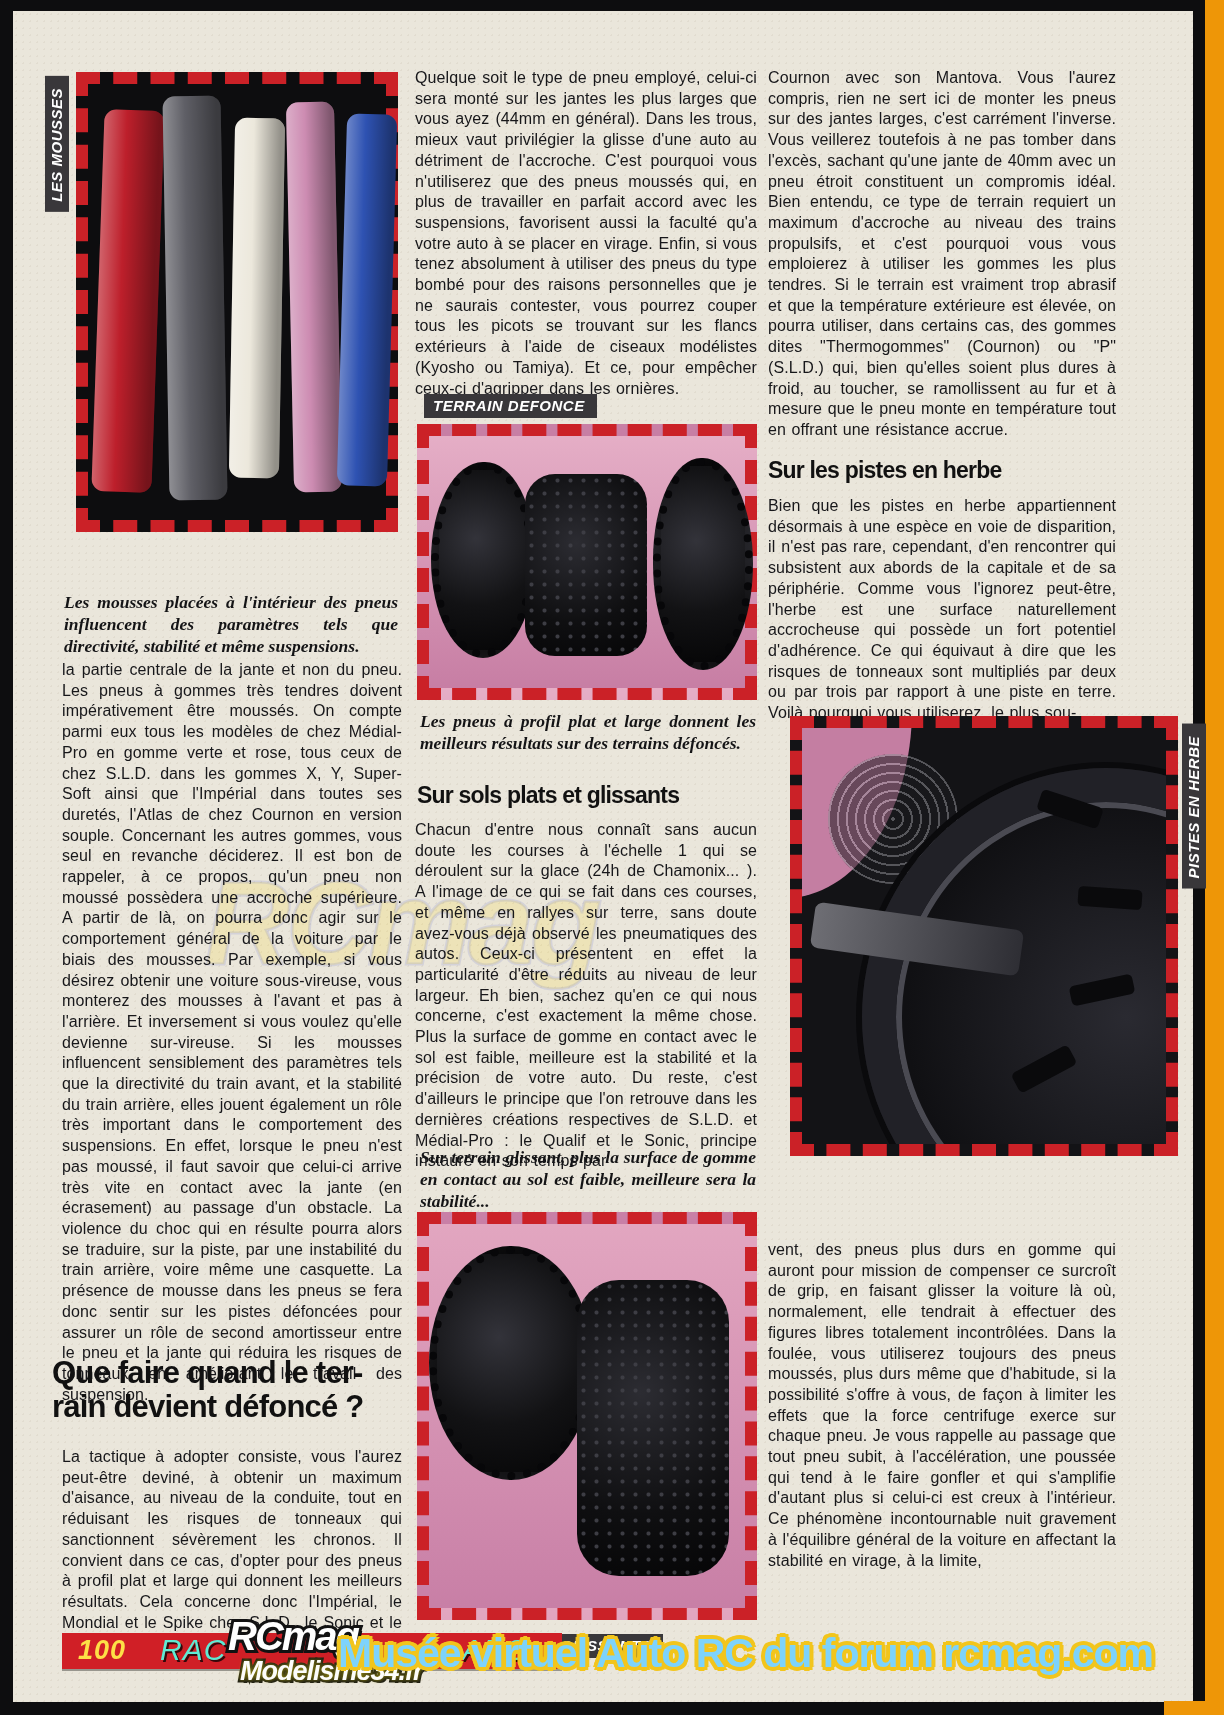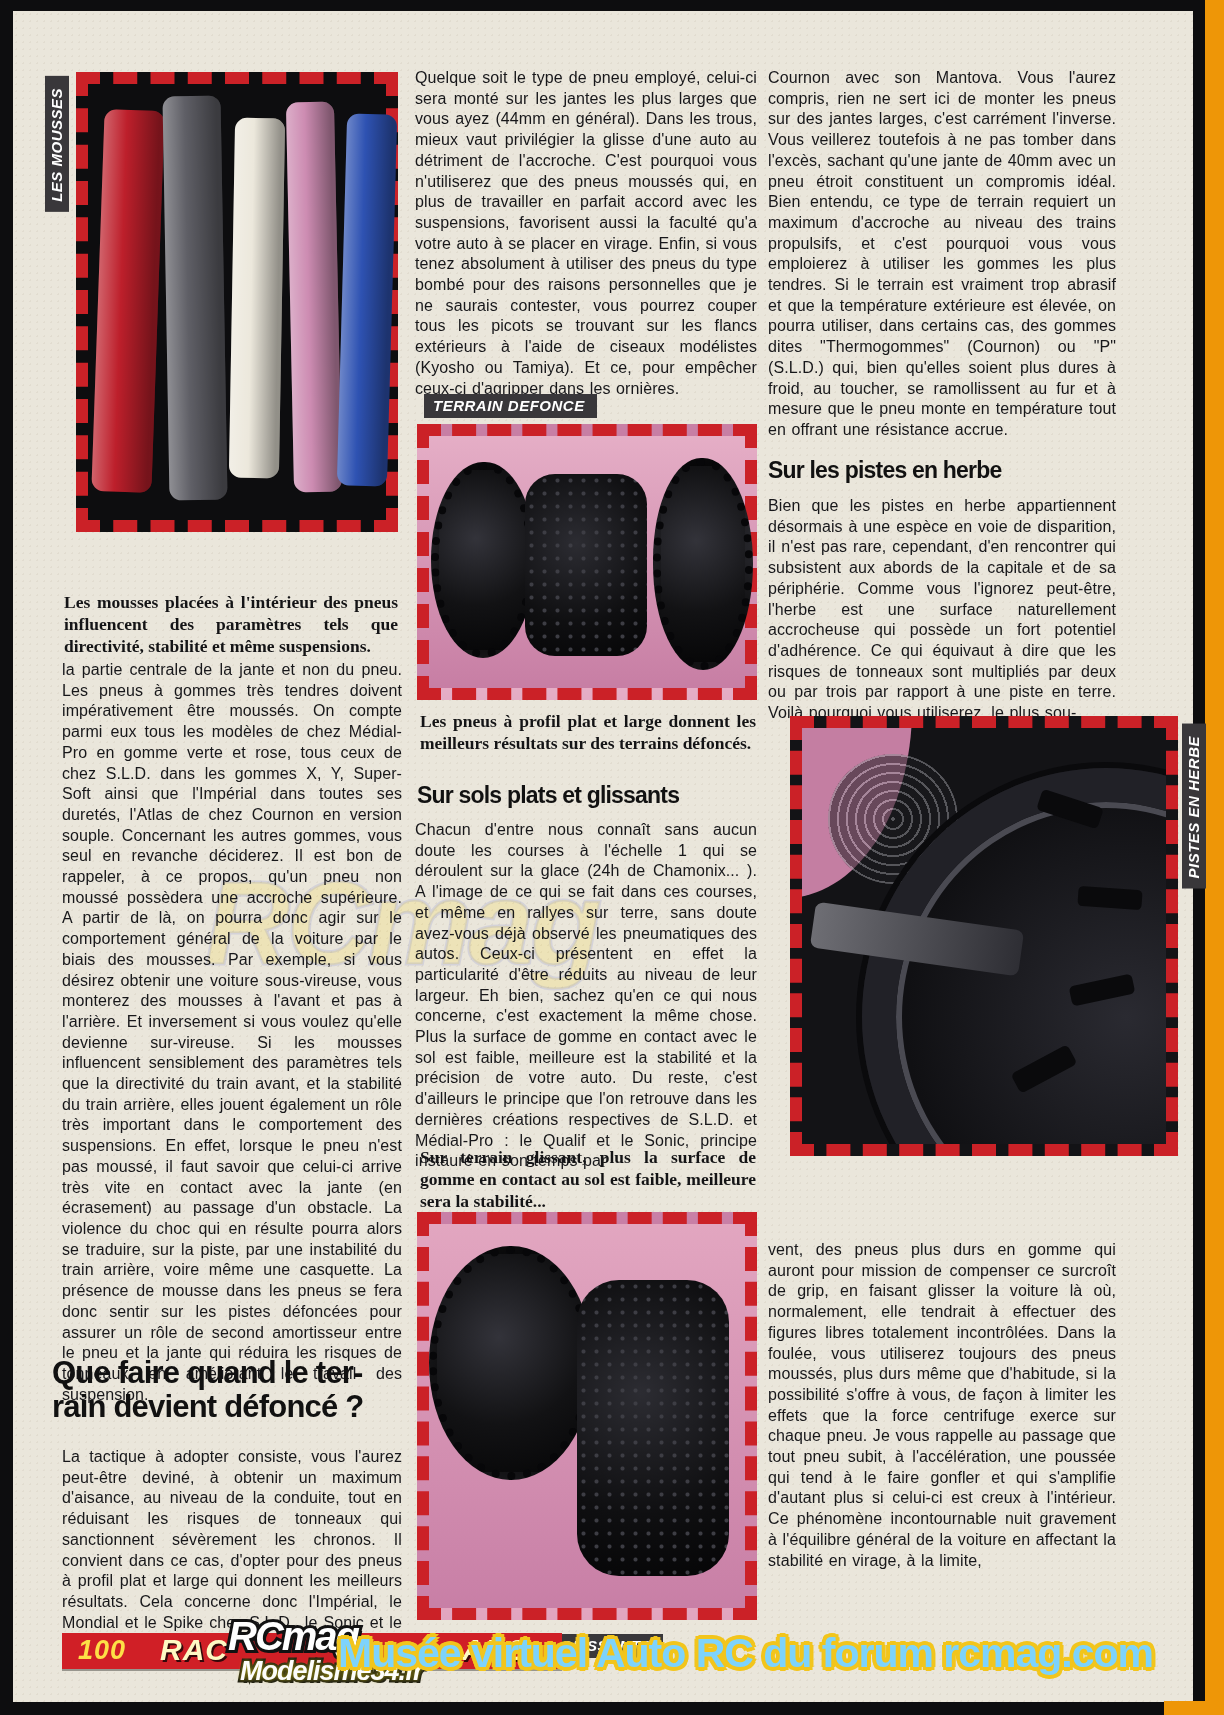--- a/index.html
+++ b/index.html
@@ -8,21 +8,21 @@
   #paper{position:absolute;left:13px;top:11px;width:1180px;height:1691px;
          background:#eae6db;
          background-image:radial-gradient(rgba(160,150,130,.12) 1px,transparent 1px);
          background-size:7px 7px;}
   #orange-edge{position:absolute;right:0;top:0;width:19px;height:1715px;background:#ee9607;}
   #orange-edge-b{position:absolute;right:0;bottom:0;width:60px;height:14px;background:#ee9607;}
 
   .abs{position:absolute;}
   .body-text{font-size:16px;line-height:20.7px;color:#17171a;text-align:justify;
              letter-spacing:.1px;word-spacing:1px;}
-  .caption{font-family:"Liberation Serif",serif;font-weight:bold;
+  .caption{font-family:"Liberation Serif",serif;font-weight:bold;font-style:italic;
            font-size:17.5px;line-height:22px;color:#141416;text-align:justify;}
   h2{margin:0;font-family:"Liberation Sans",sans-serif;font-weight:bold;color:#111;
      letter-spacing:-.8px;}
   .h-left{font-size:31px;line-height:34px;}
   .h-mid{font-size:23px;line-height:31px;}
 
   .photo-frame{border:12px dashed #cb2127;background:#0d0d0f;}
   .label-bar{display:inline-block;background:#39373a;color:#fff;font-weight:bold;
              font-style:italic;font-size:15px;letter-spacing:.5px;padding:3px 12px 4px 9px;}
   .v-label{background:#39373a;color:#fff;font-weight:bold;font-style:italic;font-size:15px;
@@ -39,21 +39,21 @@
   .knobs{border:8px dotted #070709;}
   .pins{background-image:radial-gradient(circle,#3d3d44 1.5px,transparent 2.5px),
         radial-gradient(circle at 42% 38%,#2c2c32 0%,#0f0f11 60%,#050506 100%);
         background-size:13px 13px,100% 100%;}
 
   .ghost-logo{font-size:118px;font-weight:bold;font-style:italic;letter-spacing:-4px;
       color:rgba(248,214,44,.20);-webkit-text-stroke:3px rgba(80,90,200,.14);pointer-events:none;}
 
   .footer-bar{background:#d01f26;box-shadow:0 2px 0 rgba(0,0,0,.35);}
   .mag-num{font-style:italic;font-weight:bold;font-size:27px;color:#fde047;letter-spacing:1px;}
-  .mag-word{font-style:italic;font-weight:bold;font-size:30px;color:#fef9c3;letter-spacing:1px;
+  .mag-word{font-style:italic;font-weight:normal;font-size:30px;color:#5eead4;letter-spacing:1px;
             text-shadow:2px 2px 0 #34080a;}
   .rcmag-logo{font-size:40px;font-weight:bold;font-style:italic;color:#fff;letter-spacing:-2px;
       -webkit-text-stroke:6px #121212;paint-order:stroke fill;
       text-shadow:3px 3px 0 #121212,-2px -2px 0 #121212;}
   .rcmag-sub{font-size:27px;font-weight:bold;font-style:italic;color:#fdfdfb;letter-spacing:-1px;
       -webkit-text-stroke:5px #1c1c14;paint-order:stroke fill;
       text-shadow:0 0 4px #b7a912,3px 3px 0 #1c1c14;}
   .watermark{font-size:41px;font-weight:bold;letter-spacing:-1px;color:#7dd3fc;white-space:nowrap;
       text-shadow:-3px -3px 0 #f2c51c,3px -3px 0 #f2c51c,-3px 3px 0 #f2c51c,3px 3px 0 #f2c51c,
                   0 -4px 0 #f2c51c,0 4px 0 #f2c51c,-4px 0 0 #f2c51c,4px 0 0 #f2c51c;}

